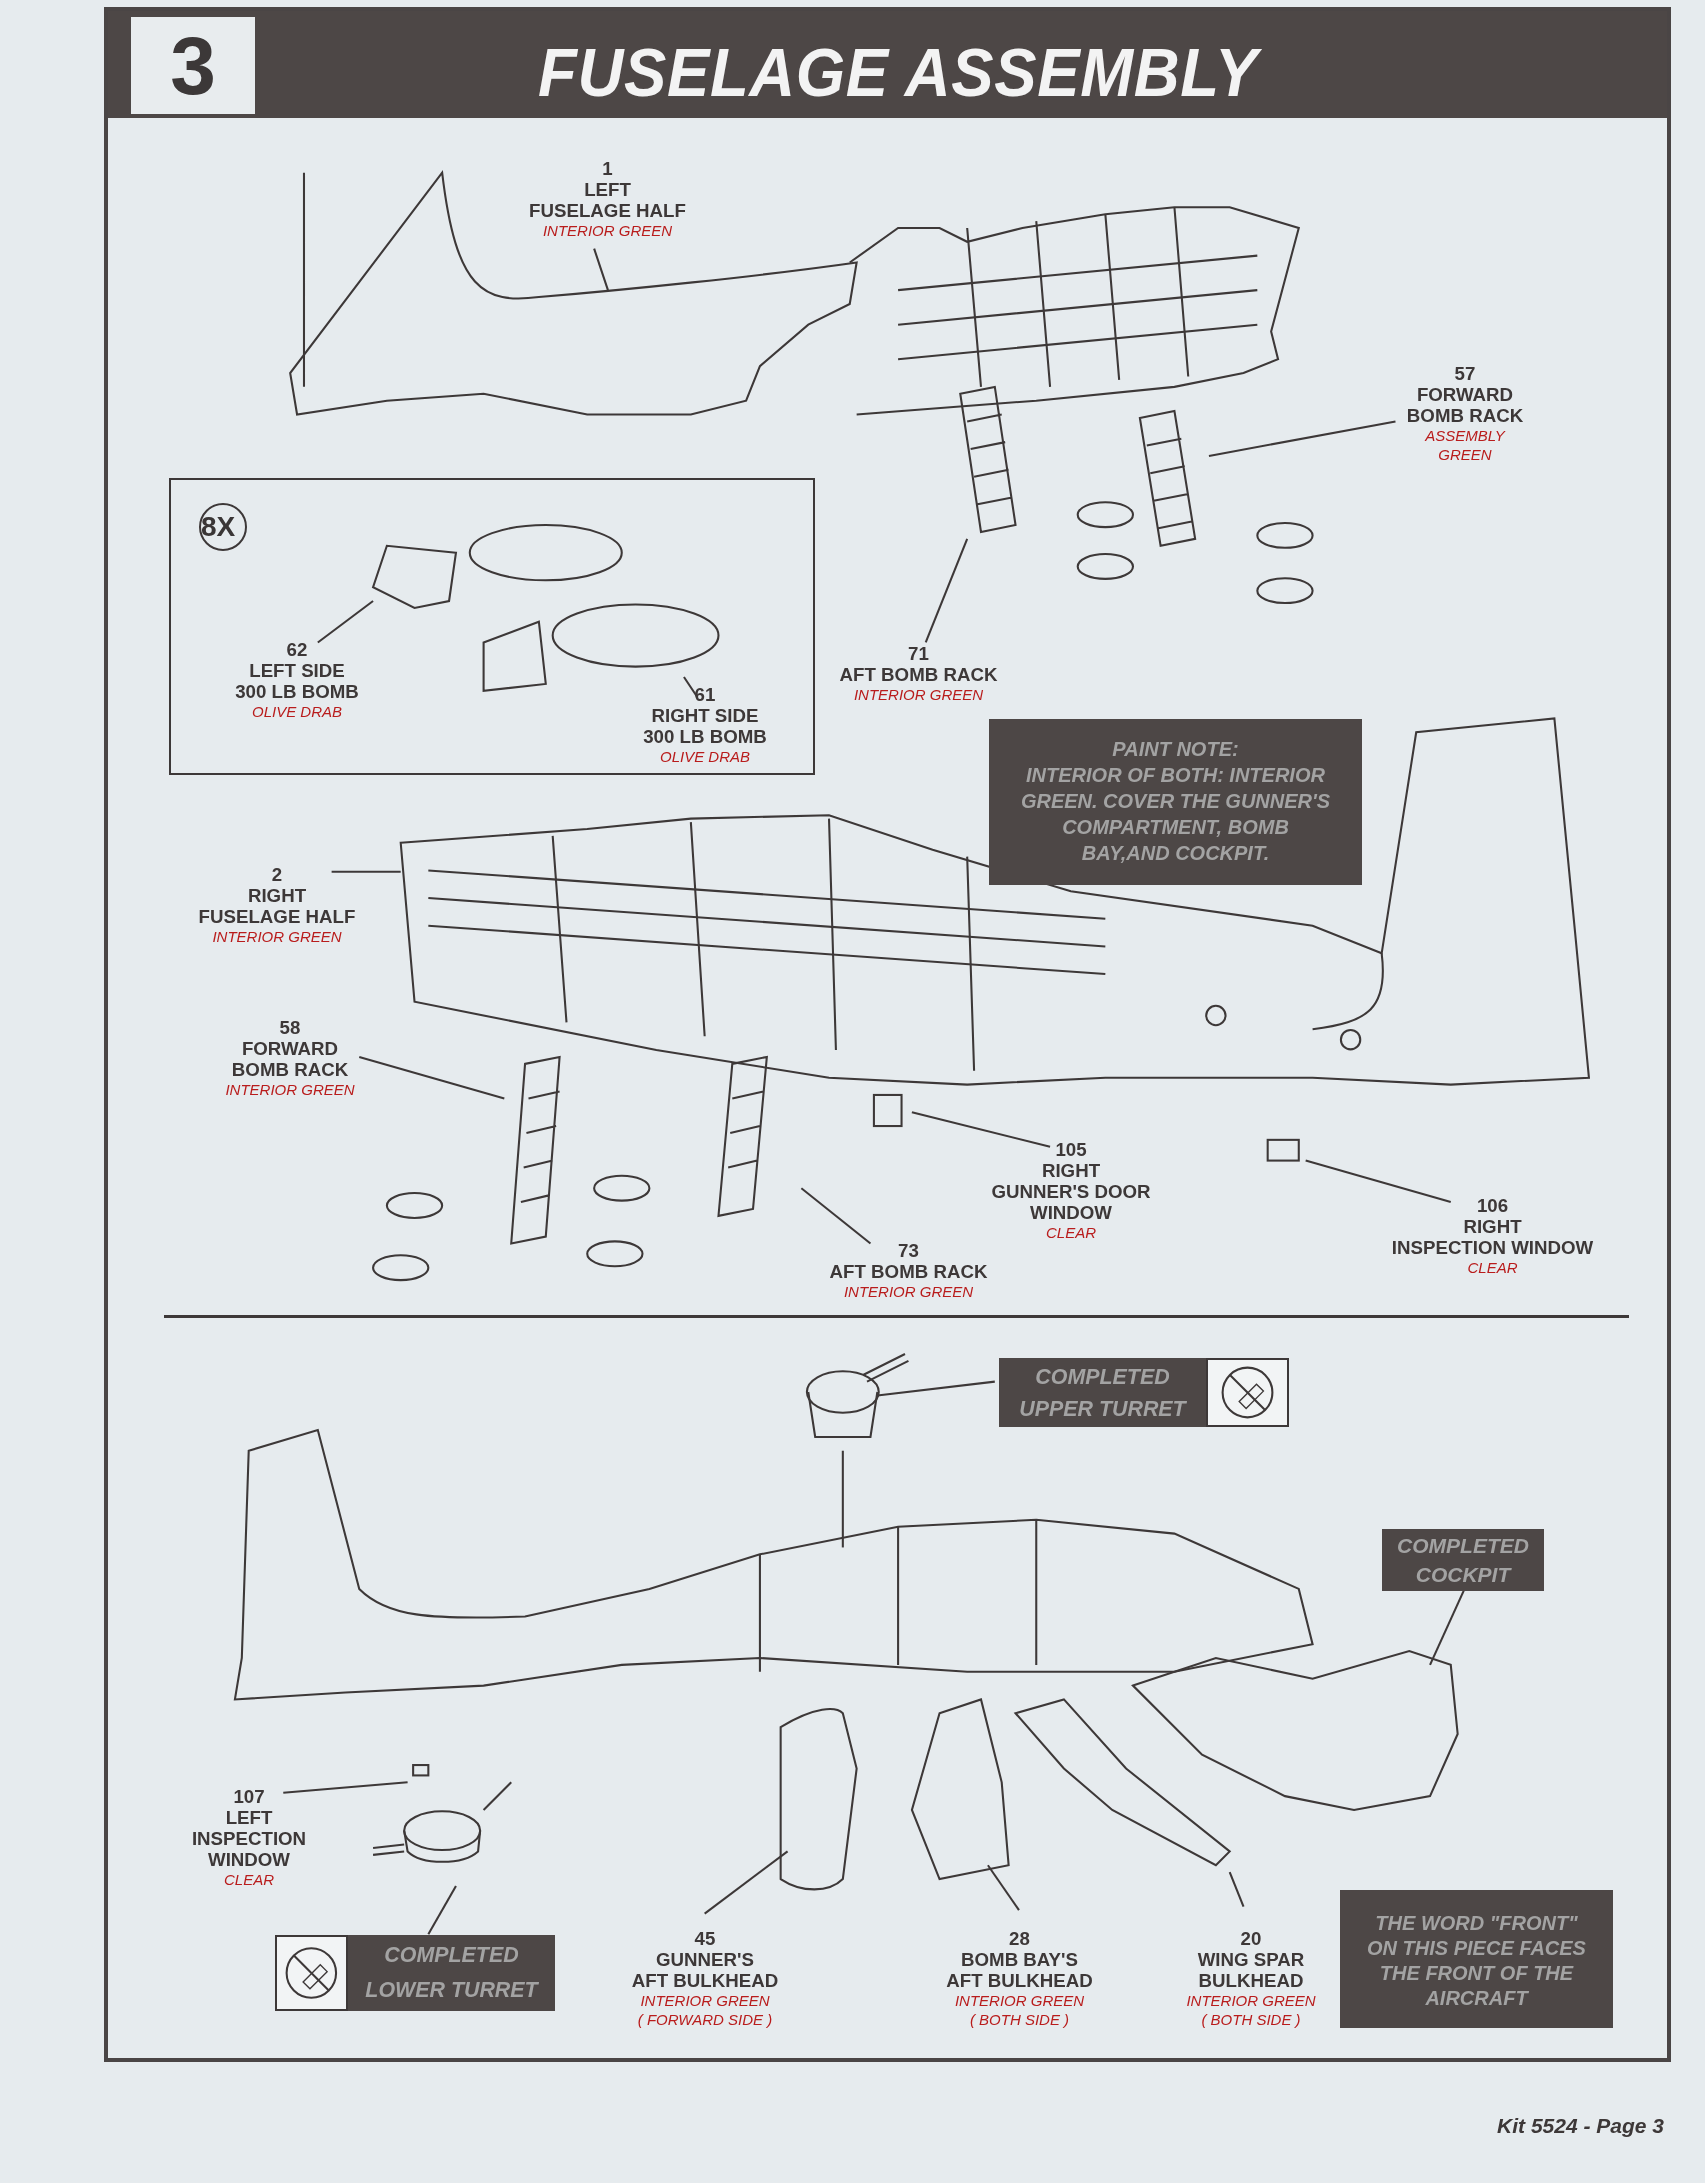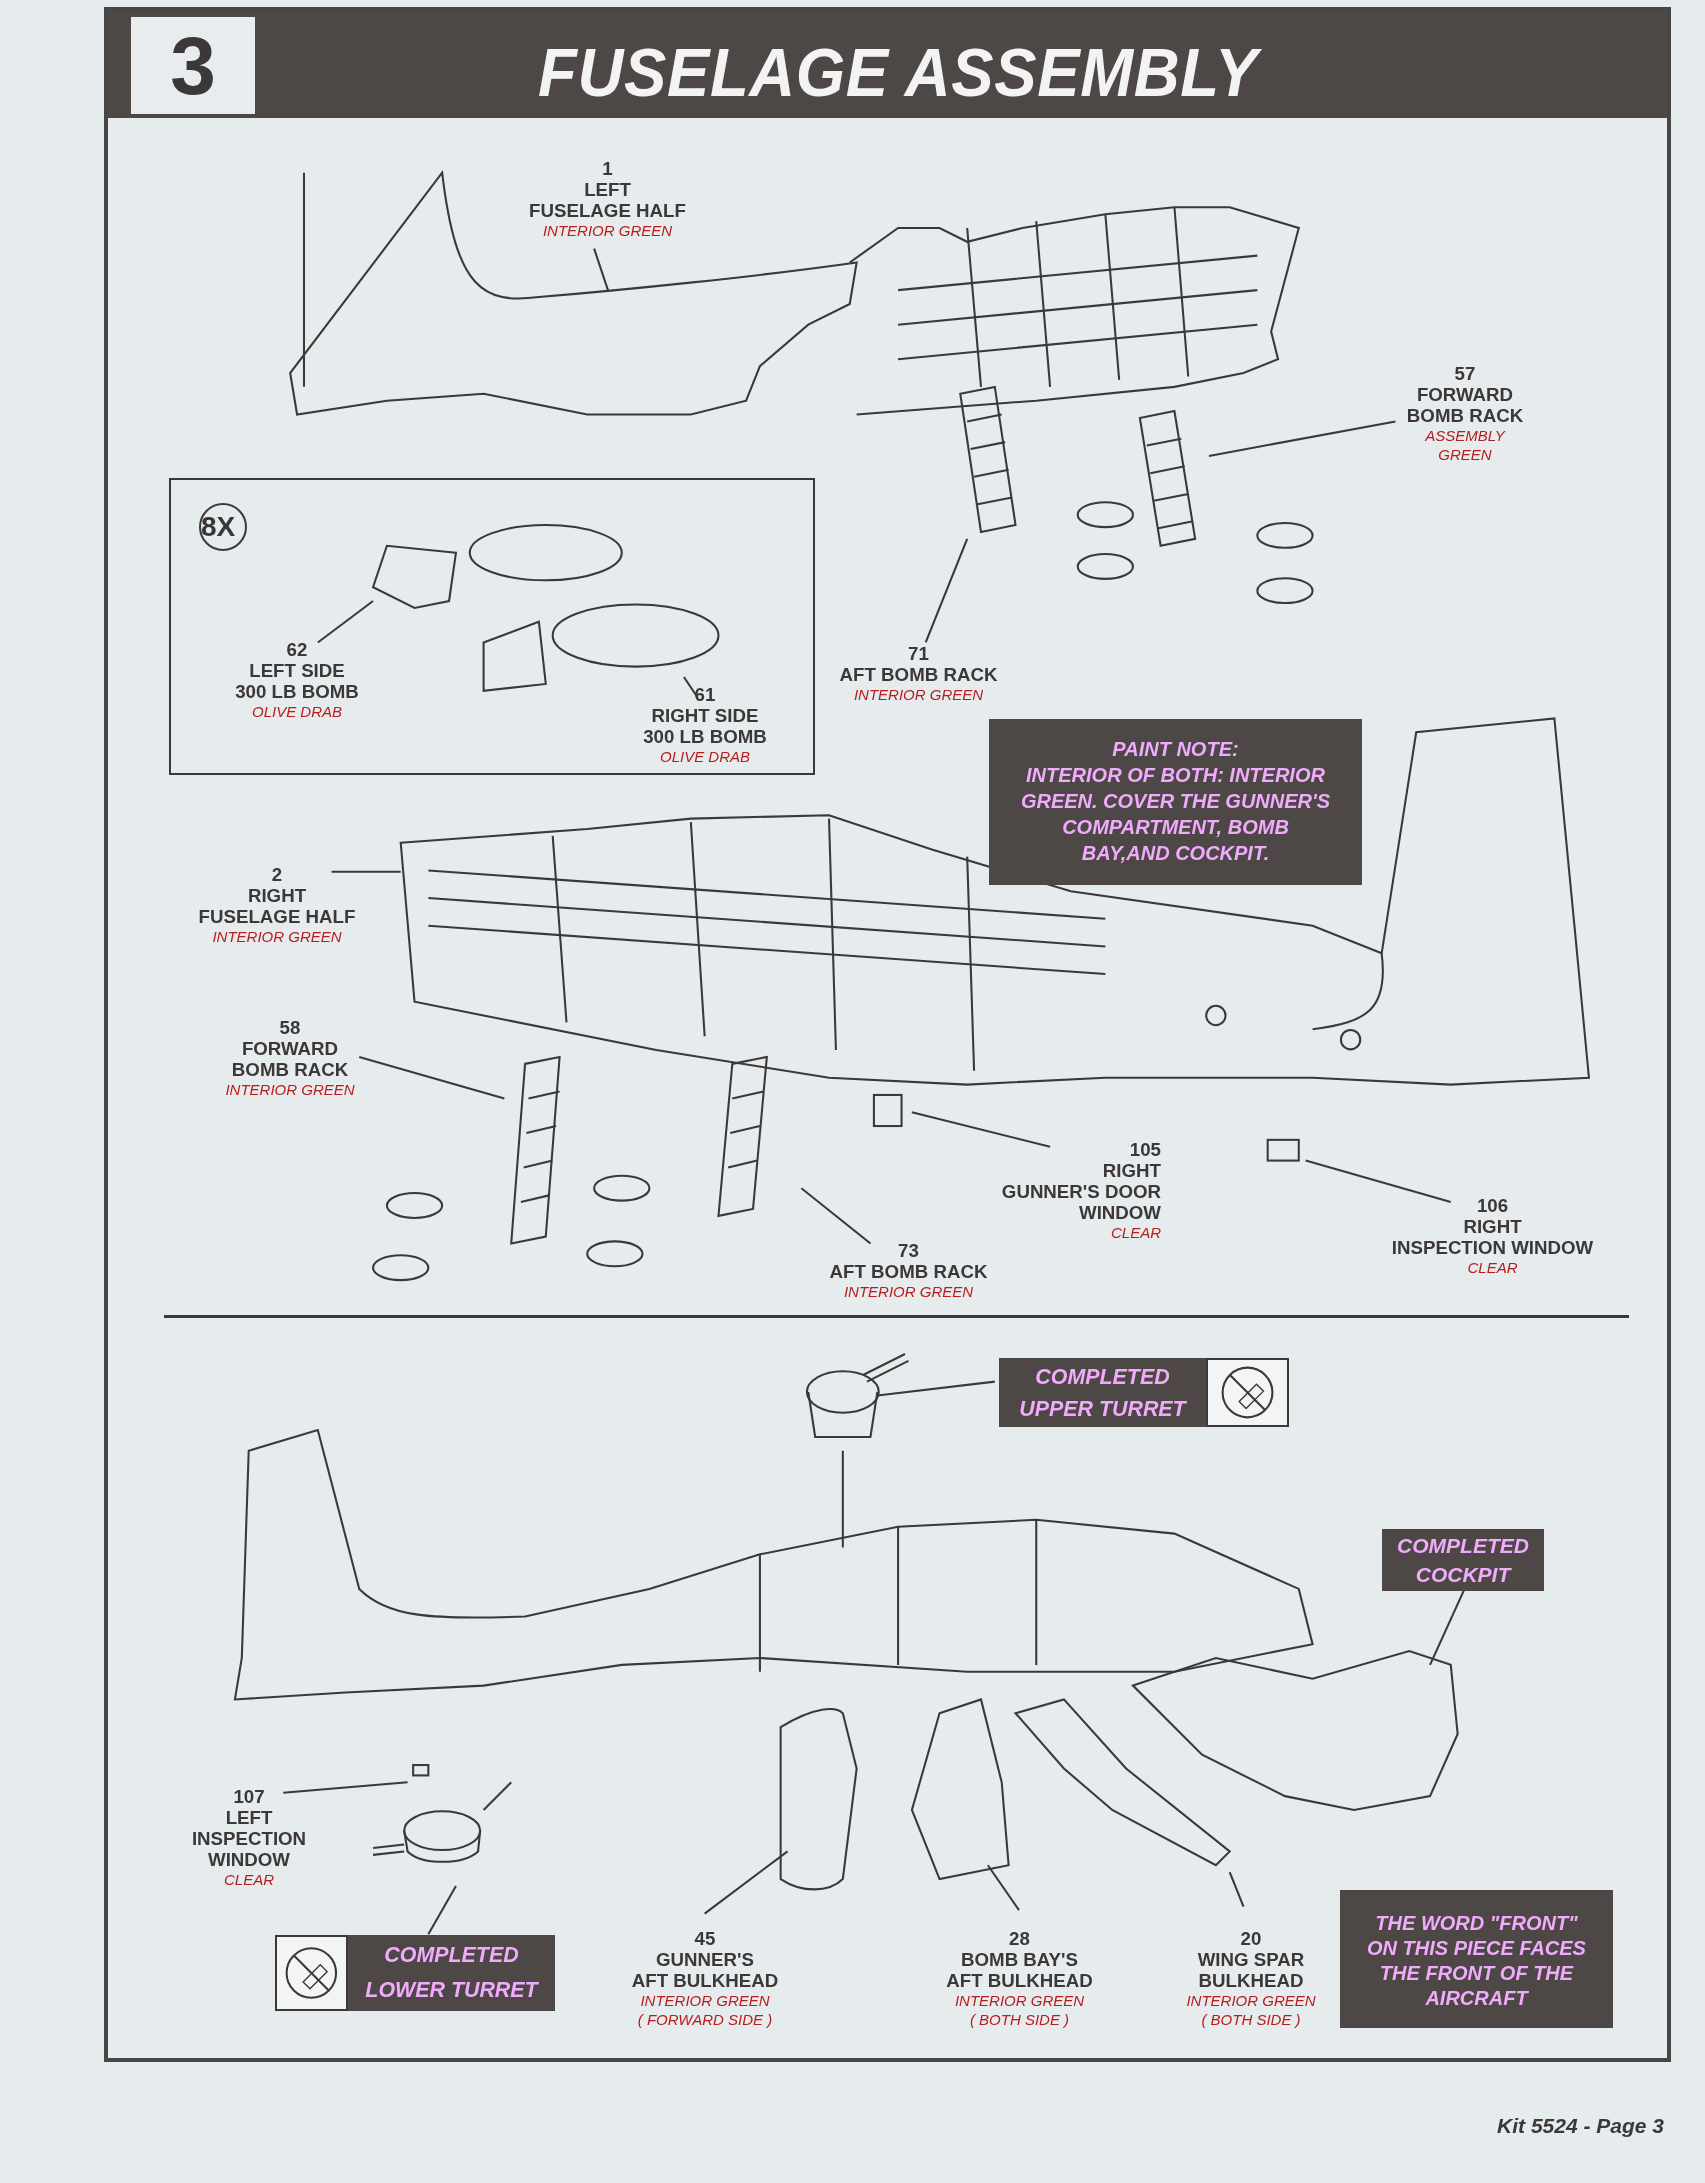--- a/index.html
+++ b/index.html
@@ -6,21 +6,21 @@
   body{width:1705px;height:2183px;background:#e6ebee;position:relative;overflow:hidden;font-family:"Liberation Sans",sans-serif;color:#3a3636;}
   .abs{position:absolute;}
   .frame{left:104px;top:7px;width:1567px;height:2055px;border:4.8px solid #4a4545;box-sizing:border-box;}
   .header{left:104px;top:7px;width:1567px;height:111px;background:#4d4746;}
   .stepnum{left:131px;top:17.3px;width:124px;height:97px;background:#e8ecee;font-weight:bold;font-size:82px;color:#3c3838;text-align:center;line-height:97px;}
   .title{left:276px;top:28px;width:1244px;height:90px;color:#f3f3f3;font-weight:bold;font-style:italic;font-size:69px;line-height:90px;text-align:center;letter-spacing:0.7px;transform:scaleX(0.92);}
   .lbl{position:absolute;text-align:center;font-weight:bold;font-size:18.7px;line-height:21px;color:#3d3838;}
   .lbl .num{display:block;}
   .lbl .nm{display:block;}
   .lbl .paint{display:block;font-weight:normal;font-style:italic;font-size:15px;color:#b91c1c;line-height:19.3px;}
-  .callout{position:absolute;background:#4d4746;color:#f0abfc;font-weight:bold;font-style:italic;text-align:center;}
+  .callout{position:absolute;background:#4d4746;color:#a3a3a3;font-weight:bold;font-style:italic;text-align:center;}
   .inset{left:169px;top:478px;width:646px;height:297px;border:2.8px solid #3d3838;box-sizing:border-box;}
   .qty{left:199px;top:503px;width:48px;height:48px;border:2.8px solid #3d3838;border-radius:50%;box-sizing:border-box;font-weight:bold;font-size:28px;line-height:43px;text-align:left;}
   .divider{left:164px;top:1315px;width:1465px;height:2.8px;background:#3d3838;}
   .footer{right:41px;top:2114px;font-weight:bold;font-size:21px;color:#3d3838;font-style:italic;}
   svg.draw{position:absolute;left:0;top:0;}
   svg.draw *{fill:none;stroke:#3d3838;stroke-width:3;}
   .noglue{position:absolute;background:#f2f4f5;border:2.1px solid #3d3838;box-sizing:border-box;}
 </style>
 </head>
 <body>
@@ -178,21 +178,21 @@
   <span class="nm">RIGHT</span>
   <span class="nm">FUSELAGE HALF</span>
   <span class="paint">INTERIOR GREEN</span>
 </div>
 <div class="lbl" style="left:207px;top:1017px;width:166px;">
   <span class="num">58</span>
   <span class="nm">FORWARD</span>
   <span class="nm">BOMB RACK</span>
   <span class="paint">INTERIOR GREEN</span>
 </div>
-<div class="lbl" style="left:981px;top:1139px;width:180px;text-align:right;">
+<div class="lbl" style="left:981px;top:1139px;width:180px;">
   <span class="num">105</span>
   <span class="nm">RIGHT</span>
   <span class="nm">GUNNER'S DOOR</span>
   <span class="nm">WINDOW</span>
   <span class="paint">CLEAR</span>
 </div>
 <div class="lbl" style="left:805px;top:1240px;width:207px;">
   <span class="num">73</span>
   <span class="nm">AFT BOMB RACK</span>
   <span class="paint">INTERIOR GREEN</span>

